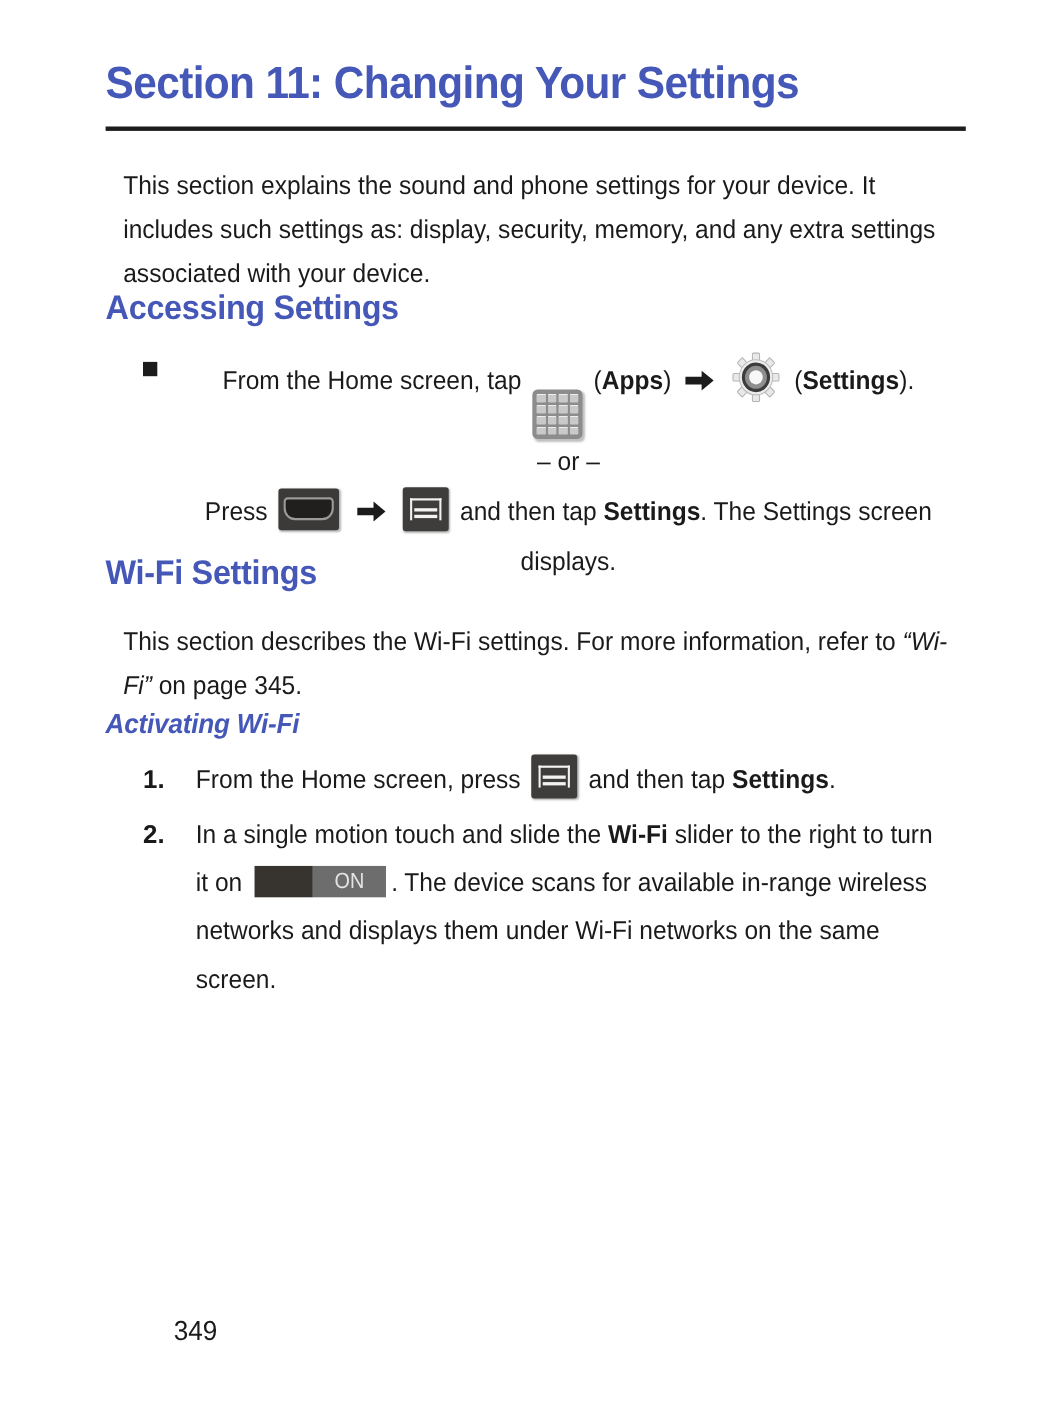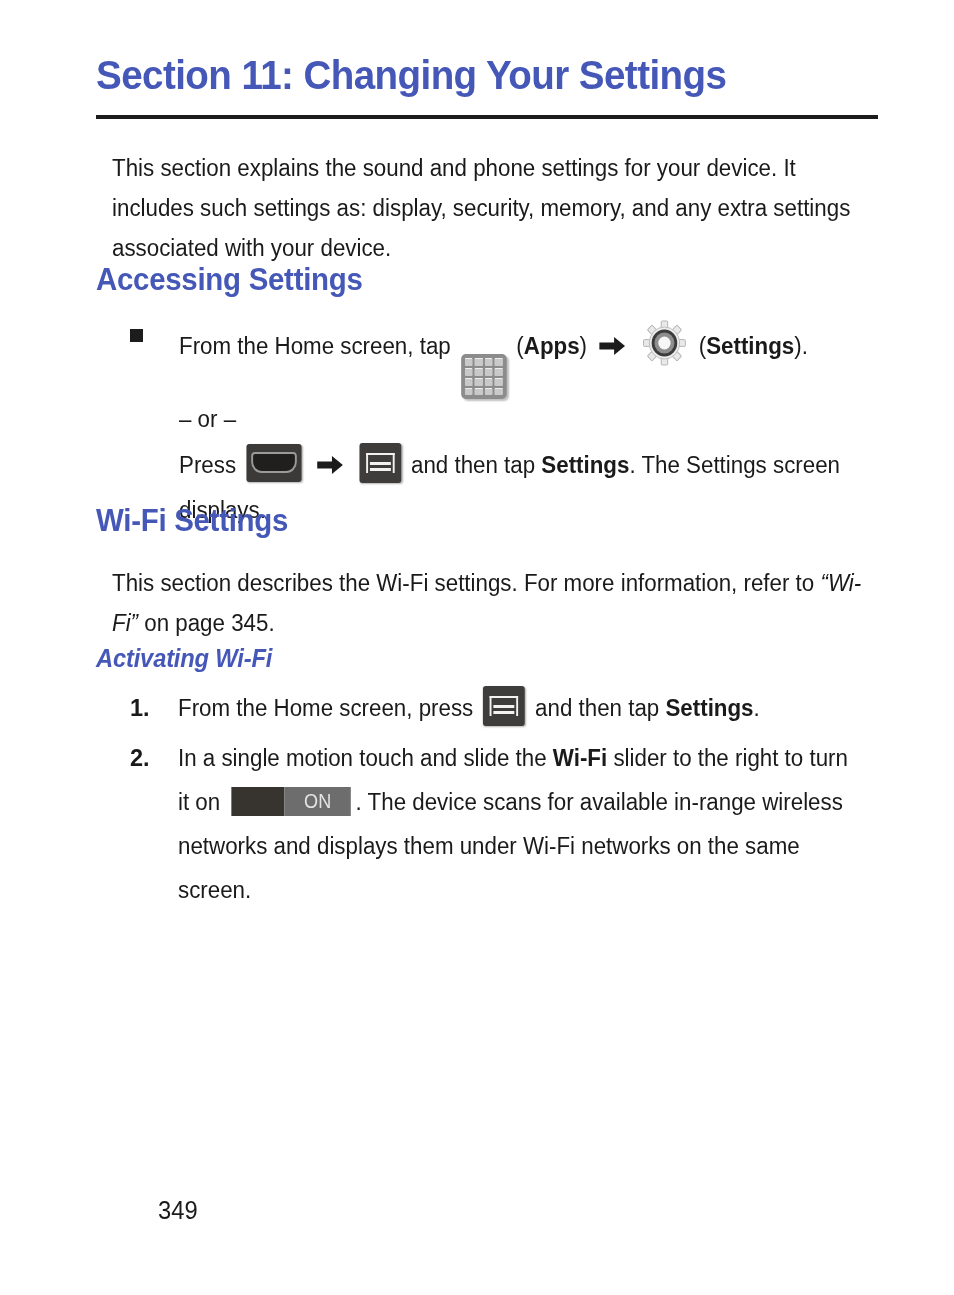--- a/index.html
+++ b/index.html
@@ -90,20 +90,21 @@
     left: 96px;
     top: 644px;
   }
 
   
   .bullet-block {
     position: absolute;
     left: 130px;
     top: 320px;
     width: 760px;
+    text-align: center;
   }
   .bullet-marker {
     position: absolute;
     left: 0px;
     top: 9px;
     width: 13px;
     height: 13px;
     background: #1c1c1c;
   }
   .bullet-body {

